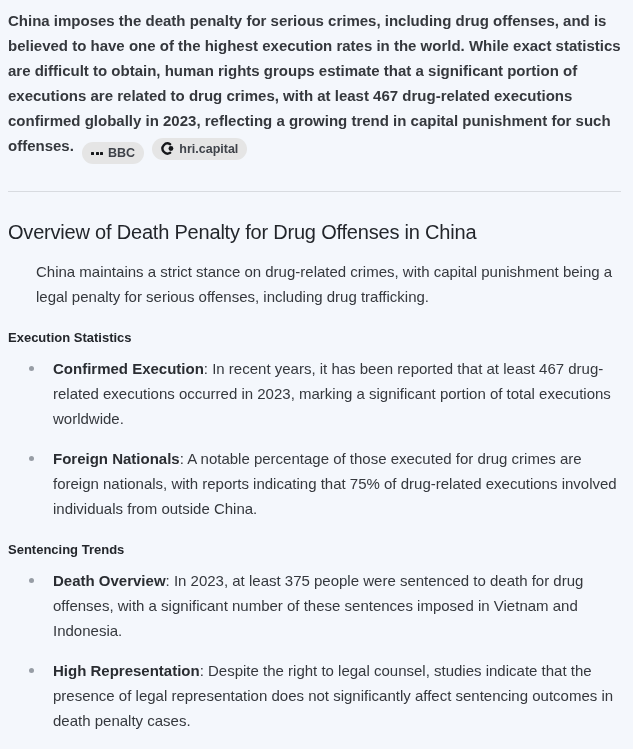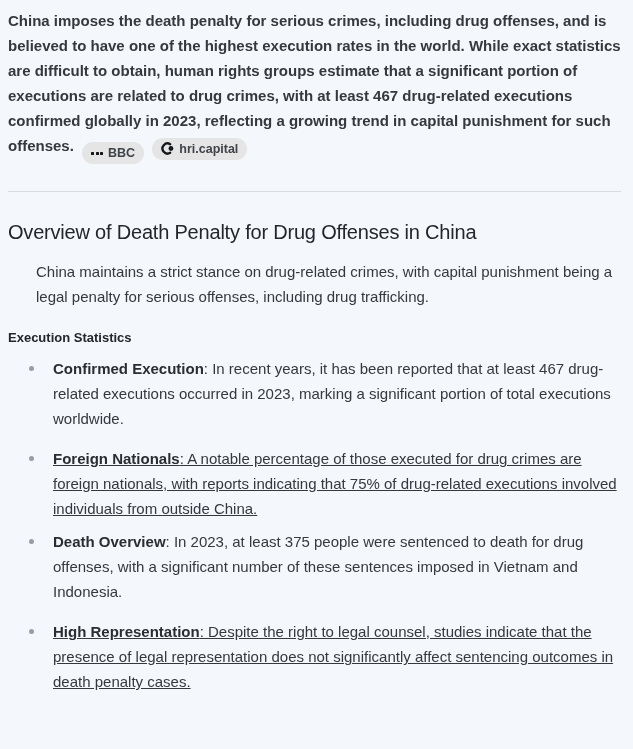--- a/index.html
+++ b/index.html
@@ -82,21 +82,21 @@
   ul.bullet-list li::before {
     content: "";
     position: absolute;
     left: -24px;
     top: 10px;
     width: 5px;
     height: 5px;
     border-radius: 50%;
     background: #979da5;
   }
-  ul.bullet-list li:last-child { margin-bottom: 8px; text-decoration: underline; }
+  ul.bullet-list li:last-child { margin-bottom: 8px; }
   .bullet-term { font-weight: 700; color: #2a2d32; }
 </style>
 </head>
 <body>
 
 <div class="page">
 
   <p class="para summary-para"><span>China imposes the death penalty for serious crimes, including drug offenses, and is believed to have one of the highest execution rates in the world. While exact statistics are difficult to obtain, human rights groups estimate that a significant portion of executions are related to drug crimes, with at least 467 drug-related executions confirmed globally in 2023, reflecting a growing trend in capital punishment for such offenses.</span>
     <span class="badge">
       <span class="bbc-icon">
@@ -120,18 +120,19 @@
   <h1 class="article-title">Overview of Death Penalty for Drug Offenses in China</h1>
 
   <p class="para intro-para">China maintains a strict stance on drug-related crimes, with capital punishment being a legal penalty for serious offenses, including drug trafficking.</p>
 
   <h2 class="section-heading">Execution Statistics</h2>
   <ul class="bullet-list">
     <li><strong class="bullet-term">Confirmed Execution</strong><span>: In recent years, it has been reported that at least 467 drug-related executions occurred in 2023, marking a significant portion of total executions worldwide.</span></li>
     <li><strong class="bullet-term">Foreign Nationals</strong><span>: A notable percentage of those executed for drug crimes are foreign nationals, with reports indicating that 75% of drug-related executions involved individuals from outside China.</span></li>
   </ul>
 
+  <h2 class="section-heading">Sentencing Trends</h2>
   <ul class="bullet-list">
     <li><strong class="bullet-term">Death Overview</strong><span>: In 2023, at least 375 people were sentenced to death for drug offenses, with a significant number of these sentences imposed in Vietnam and Indonesia.</span></li>
     <li><strong class="bullet-term">High Representation</strong><span>: Despite the right to legal counsel, studies indicate that the presence of legal representation does not significantly affect sentencing outcomes in death penalty cases.</span></li>
   </ul>
 
 </div>
 
 </body></html>

